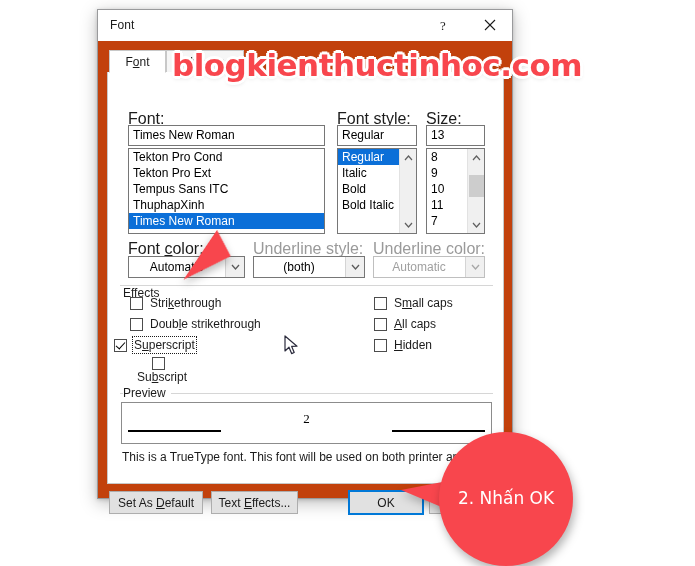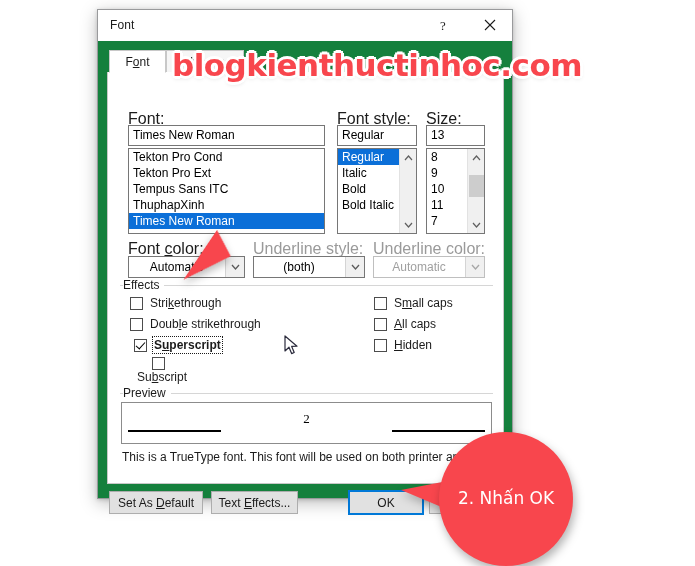--- a/index.html
+++ b/index.html
@@ -16,21 +16,21 @@
     -webkit-font-smoothing: antialiased;
   }
 
   
   #font-dialog {
     position: absolute;
     left: 97px;
     top: 9px;
     width: 416px;
     height: 490px;
-    background: #15803d;
+    background: #c2410c;
     border: 1px solid #999a9c;
     box-sizing: border-box;
     box-shadow: 0 4px 16px rgba(0,0,0,0.26), 0 1px 4px rgba(0,0,0,0.16);
     z-index: 10;
   }
 
   .titlebar {
     position: absolute;
     left: 0; top: 0;
     width: 100%;
@@ -531,31 +531,31 @@
     <div class="combo disabled" style="left:265px; top:184px; width:112px;">
       <div class="combo-text">Automatic</div>
       <div class="combo-btn">
         <svg width="9" height="6" viewBox="0 0 9 6">
             <polyline points="1,1 4.5,5 8,1" fill="none" stroke="currentColor" stroke-width="1.3"></polyline>
           </svg>
       </div>
     </div>
 
     <div class="group-line" style="left:12px; top:213px; width:373px;"></div>
-    <div class="group-title" style="left:15px; top:206px;">Effects</div>
+    <div class="group-title" style="left:15px; top:214px;">Effects</div>
 
     <div class="cbrow" style="left:22px; top:222px;">
       <span class="cbox"></span>
       <span class="cbtext">Stri<span class="u">k</span>ethrough</span>
     </div>
     <div class="cbrow" style="left:22px; top:243px;">
       <span class="cbox"></span>
       <span class="cbtext">Doub<span class="u">l</span>e strikethrough</span>
     </div>
-    <div class="cbrow" style="left:26px; top:264px;font-weight:bold;">
+    <div class="cbrow" style="left:6px; top:264px;">
       <span class="cbox checked"></span>
       <span class="cbtext focusbox">S<span class="u">u</span>perscript</span>
     </div>
     <div class="cbrow" style="left:22px; top:285px;flex-direction:column;">
       <span class="cbox"></span>
       <span class="cbtext">Su<span class="u">b</span>script</span>
     </div>
 
     <div class="cbrow" style="left:266px; top:222px;">
       <span class="cbox"></span>

